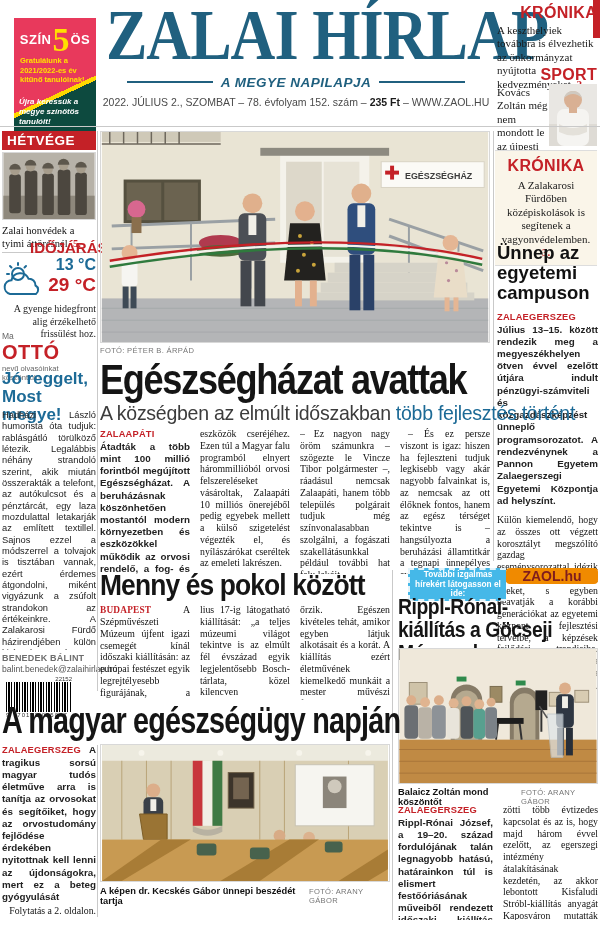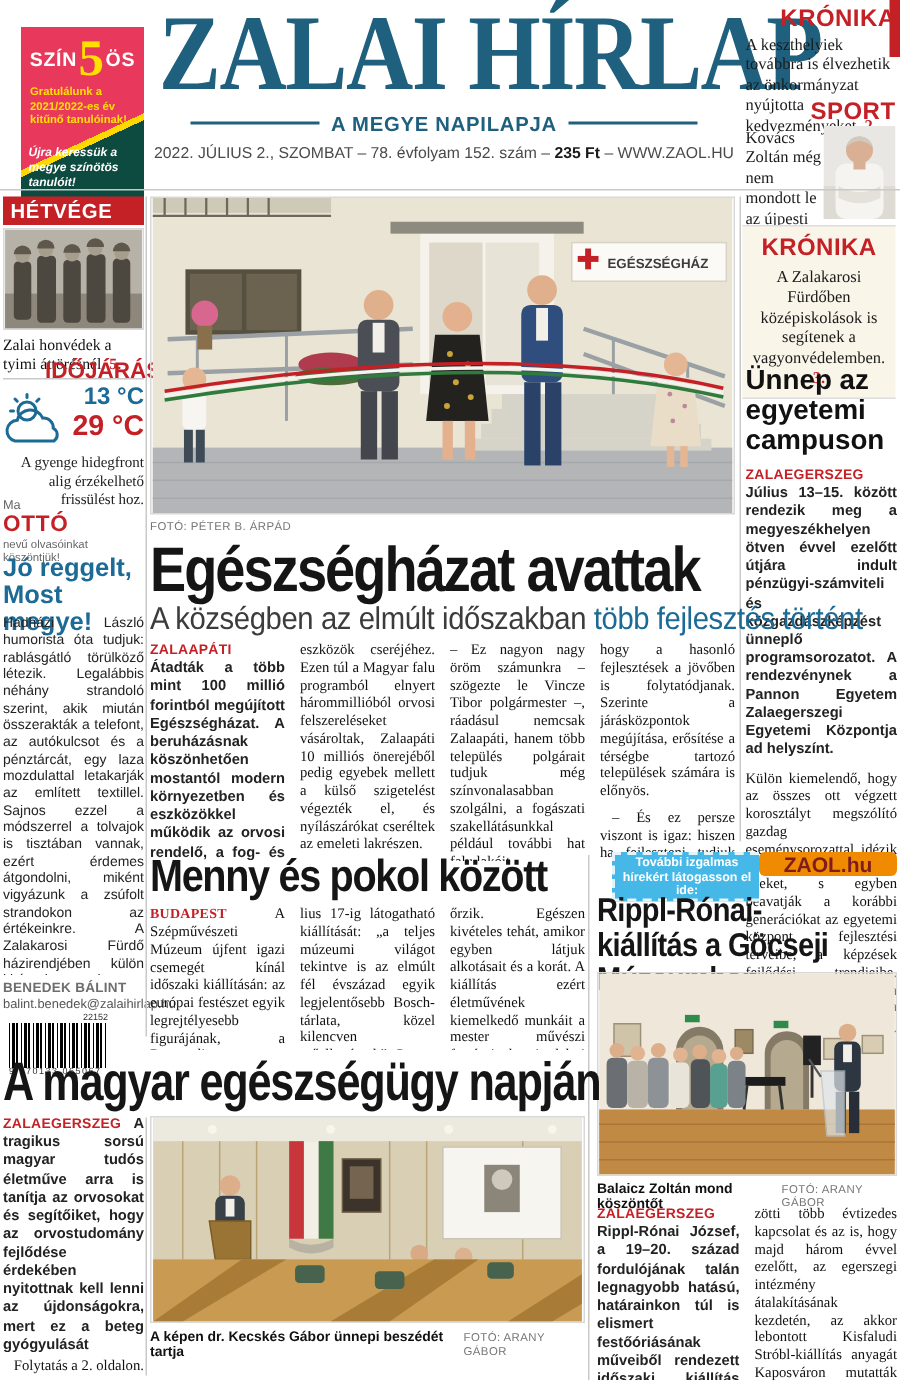--- a/index.html
+++ b/index.html
@@ -13,21 +13,21 @@
 
   
   .ad{left:14px;top:6px;width:82px;height:116px;background:linear-gradient(155deg,#e8395c 0 62%,#ffd800 62% 65%,#0d4a3f 65% 100%);color:#fff;overflow:hidden;margin-top:12px;}
   .ad-line1{display:flex;align-items:center;justify-content:center;margin-top:8px;font-weight:bold;}
   .ad-w{font-size:13px;letter-spacing:.5px;}
   .ad-5{font-size:34px;color:#ffe000;line-height:.8;margin:0 1px;font-family:"Liberation Serif",serif;font-weight:bold;}
   .ad-congrats{color:#ffe000;font-weight:bold;font-size:7.5px;line-height:1.25;padding:3px 5px 0 6px;}
   .ad-search{color:#fff;font-style:italic;font-weight:bold;font-size:8px;line-height:1.25;padding:0 5px;position:absolute;bottom:7px;}
   .masthead{left:100px;top:2px;width:392px;text-align:center;}
   .mast-title{font-family:"Liberation Serif",serif;font-weight:bold;color:#20607f;font-size:64px;line-height:.95;letter-spacing:-1px;transform:scaleX(.97) scaleY(1.12);transform-origin:center top;white-space:nowrap;}
-  .mast-sub{display:flex;align-items:center;justify-content:center;gap:8px;margin-top:12px;color:#20607f;font-weight:bold;font-size:13.5px;letter-spacing:.5px;}
+  .mast-sub{display:flex;align-items:center;justify-content:center;gap:8px;margin-top:12px;color:#20607f;font-weight:bold;font-size:13.5px;letter-spacing:.5px;font-style:italic;}
   .mast-sub .line{height:2px;background:#20607f;flex:1;max-width:86px;}
   .mast-date{margin-top:6px;font-size:10.5px;color:#4a4a4a;}
   .mast-date b{color:#1a1a1a;}
   .corner-bar{left:593px;top:0;width:7px;height:38px;background:#c42127;}
 
   
   .rail-sec-title{font-weight:bold;color:#c42127;font-size:16px;text-align:right;letter-spacing:.3px;}
   .rail-text{font-family:"Liberation Serif",serif;font-size:11px;line-height:1.22;text-align:left;color:#1a1a1a;}
   .rail-page{color:#c42127;font-weight:bold;}
   .k2box{background:#faf5e9;border-top:1px solid #ddd;border-bottom:1px solid #ddd;text-align:center;padding:6px 4px;}
@@ -45,21 +45,21 @@
   .zaol-orange{background:#f08a00;color:#7f1d1d;font-weight:bold;font-size:14px;display:flex;align-items:center;justify-content:center;width:92px;border-radius:4px;}
 
   
   .hetvege{left:2px;top:131px;width:94px;height:19px;background:#c42127;color:#fff;font-weight:bold;font-size:13.5px;line-height:19px;padding-left:5px;box-sizing:border-box;letter-spacing:.5px;}
   .sb-caption{font-family:"Liberation Serif",serif;font-size:10.5px;line-height:1.25;color:#111;}
   .weather-label{font-weight:bold;color:#c42127;font-size:15px;text-align:right;}
   .temp-low{font-weight:bold;color:#1c6a96;font-size:16px;text-align:right;}
   .temp-high{font-weight:bold;color:#c42127;font-size:19px;text-align:right;}
   .sb-small-serif{font-family:"Liberation Serif",serif;font-size:10px;line-height:1.25;text-align:right;color:#222;}
   .ma{font-size:8.5px;color:#666;}
-  .name{font-weight:bold;color:#c42127;font-size:15px;letter-spacing:.5px;}
+  .name{font-weight:bold;color:#c42127;font-size:20px;letter-spacing:.5px;}
   .name-sub{font-size:7.6px;color:#666;}
   .greeting{font-weight:bold;color:#1c6a96;font-size:17px;line-height:1.05;}
   .sb-body{font-size:9.3px;line-height:1.22;color:#222;}
   .sb-author{font-weight:bold;color:#6d6d6d;font-size:9px;letter-spacing:.2px;}
   .sb-email{font-size:8.6px;color:#555;}
   .barcode{height:30px;background:repeating-linear-gradient(90deg,#000 0 1px,#fff 1px 2px,#000 2px 4px,#fff 4px 5px,#000 5px 6px,#fff 6px 8px);}
   .barcode-top{font-size:6px;color:#333;text-align:right;}
   .barcode-digits{font-size:6px;color:#333;letter-spacing:1px;}
 
   
@@ -345,21 +345,20 @@
 </div>
 <div class="col clip just body-serif" style="left:200px;top:428px;height:146px;">
   <p>eszközök cseréjéhez. Ezen túl a Magyar falu programból elnyert hárommillióból orvosi felszereléseket vásároltak, Zalaapáti 10 milliós önerejéből pedig egyebek mellett a külső szigetelést végezték el, és nyílászárókat cseréltek az emeleti lakrészen.</p>
 
 </div>
 <div class="col clip just body-serif" style="left:300px;top:428px;height:146px;">
   <p>– Ez nagyon nagy öröm számunkra – szögezte le Vincze Tibor polgármester –, ráadásul nemcsak Zalaapáti, hanem több település polgárait tudjuk még színvonalasabban szolgálni, a fogászati szakellátásunkkal például további hat falu lakóit.</p>
 
 </div>
 <div class="col clip just body-serif" style="left:400px;top:428px;height:146px;">
-  <p>hogy a hasonló fejlesztések a jövőben is folytatódjanak. Szerinte a járásközpontok megújítása, erősítése a térségbe tartozó települések számára is előnyös.</p>
   <p class="p2">– És ez persze viszont is igaz: hiszen ha fejleszteni tudjuk legkisebb vagy akár nagyobb falvainkat is, az nemcsak az ott élőknek fontos, hanem az egész térséget tekintve is – hangsúlyozta a beruházási államtitkár a tegnapi ünnepélyes avatáson.</p>
 
 </div>
 
 <div class="abs headline-l" style="left:100px;top:568px;width:290px;">Menny és pokol között</div>
 
 <div class="col clip just body-serif" style="left:100px;top:604px;height:96px;">
   <p><span class="city">BUDAPEST</span> <span>A Szépművészeti Múzeum újfent igazi csemegét kínál időszaki kiállításán: az európai festészet egyik legrejtélyesebb figurájának, a Burgundi Hercegségben született Hieronymus Bosch (1450 körül–1516) németalföldi mesternek állít emléket, méghozzá egészen grandiózus módon. Az intézmény így hirdeti jú-</span></p>
 </div>
 <div class="col clip just body-serif" style="left:200px;top:604px;height:96px;">

